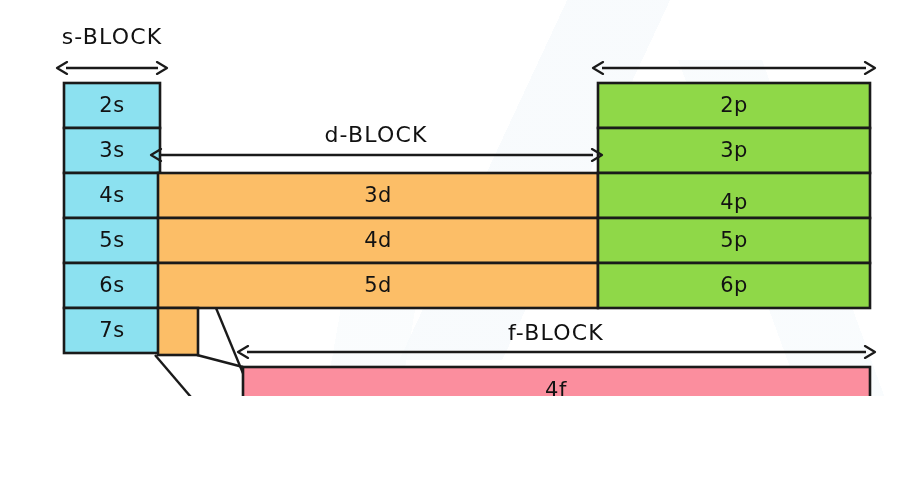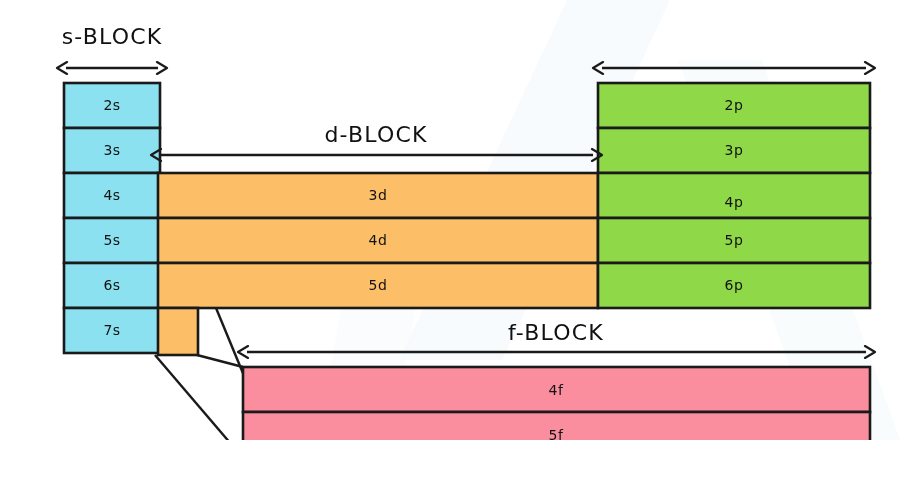--- a/index.html
+++ b/index.html
@@ -4,39 +4,39 @@
 <style>
   html,body{margin:0;padding:0;}
   body{
     width:912px;height:502px;
     background:#ffffff;
     font-family:"DejaVu Sans", sans-serif;
     overflow:hidden;
   }
   #stage{
     position:relative;
-    width:912px;height:440px;
+    width:912px;height:396px;
     background:#ffffff;
     overflow:hidden;
   }
   
   .wm{position:absolute;pointer-events:none;opacity:.55;}
   .wm1{left:380px;top:0px;width:300px;height:360px;
        background:linear-gradient(115deg,rgba(255,255,255,0) 40%,#f2f7fb 40%,#f2f7fb 62%,rgba(255,255,255,0) 62%);}
   .wm2{left:560px;top:60px;width:340px;height:420px;
        background:linear-gradient(70deg,rgba(255,255,255,0) 55%,#f4f9fc 55%,#f4f9fc 72%,rgba(255,255,255,0) 72%);}
   .wm3{left:120px;top:240px;width:420px;height:260px;
        background:linear-gradient(100deg,rgba(255,255,255,0) 50%,#f6fafc 50%,#f6fafc 66%,rgba(255,255,255,0) 66%);}
 
   svg#art{position:absolute;left:0;top:0;width:912px;height:502px;}
 
   .cell-label{
     position:absolute;
     font-family:"DejaVu Sans", sans-serif;
-    font-size:14px;
+    font-size:21px;
     color:#121212;
     letter-spacing:.5px;
     text-align:center;
     line-height:1;
     white-space:nowrap;
     transform:translate(-50%,-50%);
   }
   .block-title{
     position:absolute;
     font-family:"DejaVu Sans", sans-serif;

